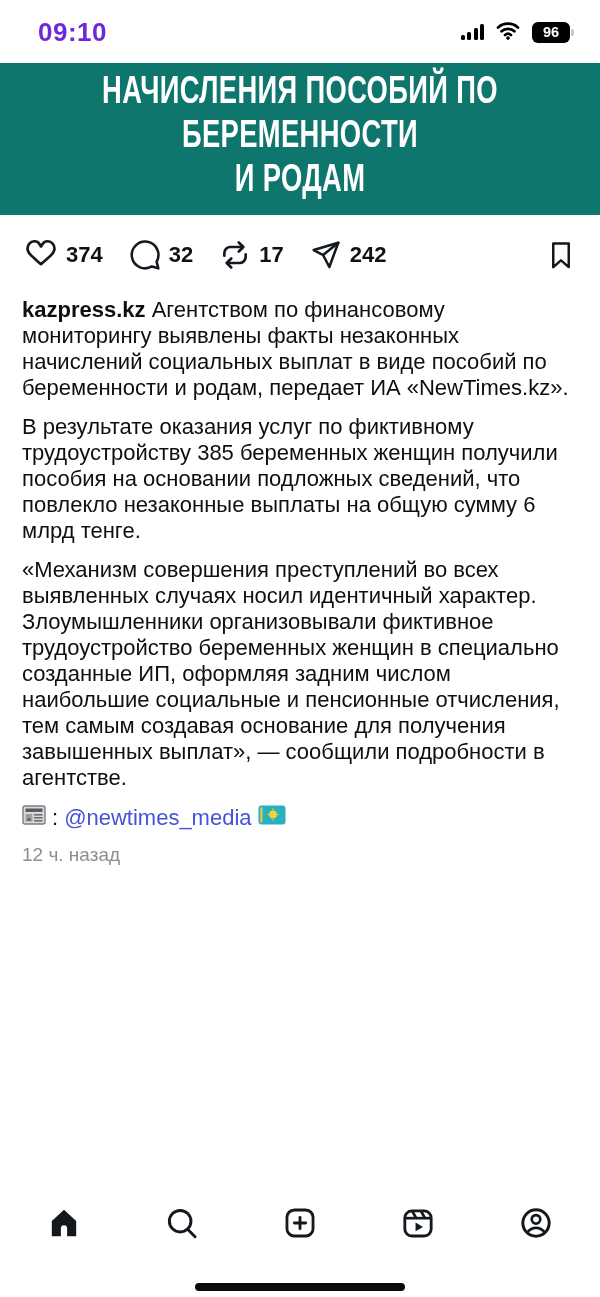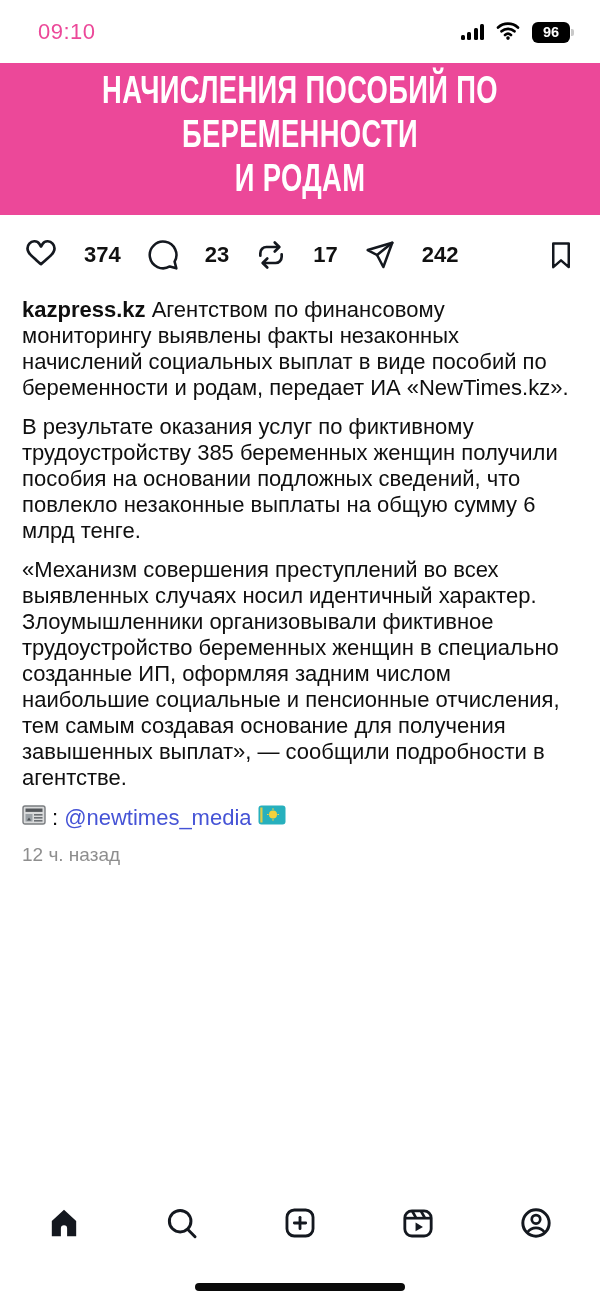--- a/index.html
+++ b/index.html
@@ -8,50 +8,50 @@
     position:relative; width:600px; height:1297px; margin:0 auto;
     background:#ffffff; overflow:hidden;
     font-family:"Liberation Sans", sans-serif; color:#0f0f0f;
   }
   
   .status-bar {
     position:absolute; top:0; left:0; right:0; height:58px;
     display:flex; align-items:center; justify-content:space-between;
     padding:6px 30px 0 38px;
   }
-  .status-time { font-size:22px; font-weight:normal; letter-spacing:.5px; color:#ec4899; }
+  .status-time { font-size:26px; font-weight:bold; letter-spacing:.5px; color:#6d28d9; }
   .status-right { display:flex; align-items:center; gap:12px; }
   .sig-bars { display:flex; align-items:flex-end; gap:2.5px; height:16px; }
   .sig-bars i { display:block; width:4px; background:#000; border-radius:1.5px; }
   .battery-pill {
     position:relative; width:38px; height:21px; background:#000; border-radius:6px;
     color:#fff; font-size:14.5px; font-weight:bold; display:flex;
     align-items:center; justify-content:center;
   }
   .battery-pill::after {
     content:""; position:absolute; right:-4px; top:7px; width:3px; height:7px;
     background:#c9c9c9; border-radius:0 2px 2px 0;
   }
   
   .post-image {
     position:absolute; top:63px; left:0; width:600px; height:152px;
-    background:#ec4899; overflow:hidden;
+    background:#0f766e; overflow:hidden;
   }
   .post-title {
     position:absolute; top:5px; left:50%; width:830px; margin-left:-415px;
     transform:scaleX(0.72); transform-origin:50% 0;
     color:#fff; font-weight:bold; font-size:38px; line-height:1.16;
     text-align:center; white-space:pre-line; letter-spacing:.5px;
   }
   
   .action-bar {
     position:absolute; top:228px; left:0; right:0; height:54px;
     display:flex; align-items:center; padding:0 24px;
   }
-  .act-group { display:flex; align-items:center; gap:26px; margin-right:26px; }
+  .act-group { display:flex; align-items:center; gap:8px; margin-right:26px; }
   .act-count { font-size:22px; font-weight:bold; color:#111; }
   .act-icon svg { display:block; }
   .bookmark-btn { margin-left:auto; }
   
   .caption { position:absolute; top:289px; left:22px; width:556px; }
   .caption p { font-size:22px; line-height:26px; margin:8px 0 13px; color:#0f0f0f; }
   .caption strong { font-weight:bold; }
   .attribution { display:flex; align-items:center; gap:6px; font-size:22px; margin-top:2px; }
   .mention { color:#4553d6; text-decoration:none; cursor:pointer; }
   .timestamp { margin-top:12px; font-size:19px; color:#8e8e8e; }
@@ -110,21 +110,21 @@
         </svg>
       </span>
       <span class="act-count">374</span>
     </div>
     <div class="act-group">
       <span class="act-icon">
         <svg width="32" height="32" viewBox="0 0 24 24">
           <path d="M20.7 17a10 10 0 1 0-3.6 3.6L22 22z" fill="none" stroke="#14181f" stroke-width="1.9" stroke-linejoin="round"></path>
         </svg>
       </span>
-      <span class="act-count">23</span>
+      <span class="act-count">32</span>
     </div>
     <div class="act-group">
       <span class="act-icon">
         <svg width="32" height="32" viewBox="0 0 24 24">
           <path d="M14.8 2.6 18.2 6 14.8 9.4" fill="none" stroke="#14181f" stroke-width="2" stroke-linecap="round" stroke-linejoin="round"></path>
           <path d="M18 6H8.6A4.6 4.6 0 0 0 4 10.6v1.9" fill="none" stroke="#14181f" stroke-width="2" stroke-linecap="round"></path>
           <path d="M9.2 21.4 5.8 18l3.4-3.4" fill="none" stroke="#14181f" stroke-width="2" stroke-linecap="round" stroke-linejoin="round"></path>
           <path d="M6 18h9.4A4.6 4.6 0 0 0 20 13.4v-1.9" fill="none" stroke="#14181f" stroke-width="2" stroke-linecap="round"></path>
         </svg>
       </span>

